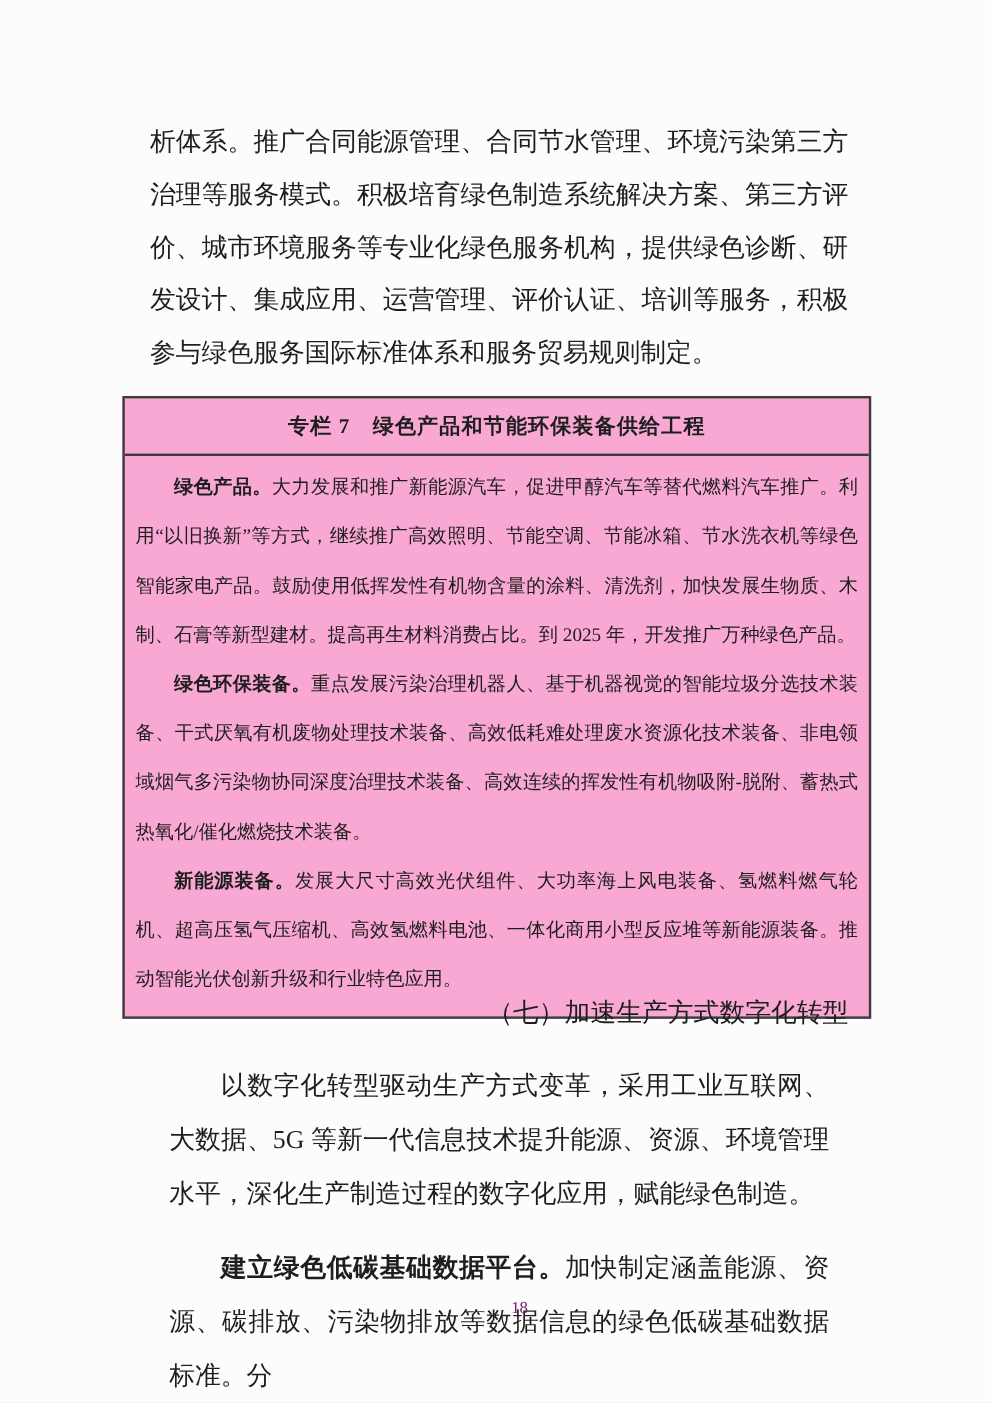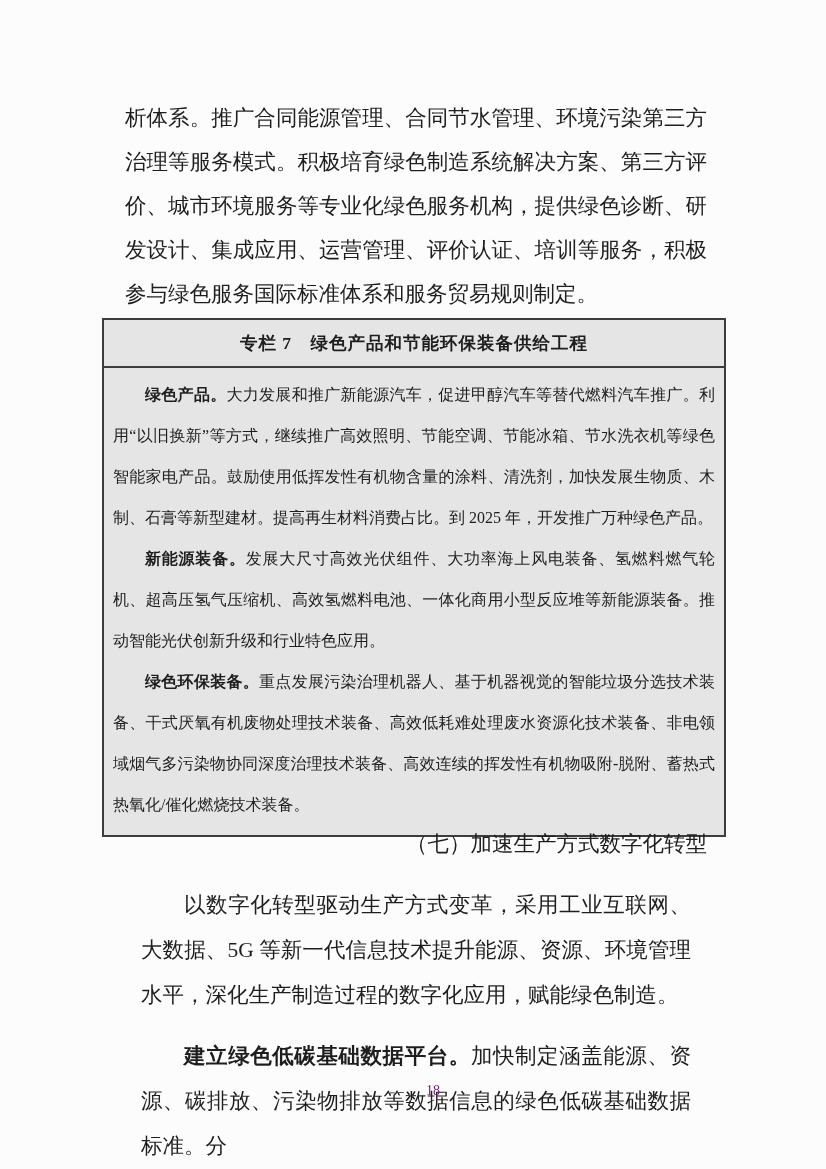--- a/index.html
+++ b/index.html
@@ -26,24 +26,24 @@
     width: 582px;
     font-size: 21.5px;
     line-height: 44px;
     text-align: justify;
     text-justify: inter-ideograph;
   }
   
   .feature-box {
     position: absolute;
     left: 102px;
-    top: 318px;
+    top: 330px;
     width: 620px;
     border: 2px solid #3d3d3d;
-    background: #e5e5e5;
+    background: #f9a8d4;
   }
   .feature-box .box-title {
     height: 46px;
     line-height: 46px;
     text-align: center;
     font-weight: bold;
     font-size: 17.5px;
     border-bottom: 2px solid #3d3d3d;
     letter-spacing: 1px;
   }
@@ -104,24 +104,24 @@
 
   <div class="intro">析体系。推广合同能源管理、合同节水管理、环境污染第三方治理等服务模式。积极培育绿色制造系统解决方案、第三方评价、城市环境服务等专业化绿色服务机构，提供绿色诊断、研发设计、集成应用、运营管理、评价认证、培训等服务，积极参与绿色服务国际标准体系和服务贸易规则制定。</div>
 
   <div class="feature-box">
     <div class="box-title">专栏 7　绿色产品和节能环保装备供给工程</div>
     <div class="box-body">
       <p>
         <span class="lead">绿色产品。</span><span>大力发展和推广新能源汽车，促进甲醇汽车等替代燃料汽车推广。利用“以旧换新”等方式，继续推广高效照明、节能空调、节能冰箱、节水洗衣机等绿色智能家电产品。鼓励使用低挥发性有机物含量的涂料、清洗剂，加快发展生物质、木制、石膏等新型建材。提高再生材料消费占比。到 2025 年，开发推广万种绿色产品。</span>
       </p>
       <p>
-        <span class="lead">新能源装备。</span><span>发展大尺寸高效光伏组件、大功率海上风电装备、氢燃料燃气轮机、超高压氢气压缩机、高效氢燃料电池、一体化商用小型反应堆等新能源装备。推动智能光伏创新升级和行业特色应用。</span>
+        <span class="lead">绿色环保装备。</span><span>重点发展污染治理机器人、基于机器视觉的智能垃圾分选技术装备、干式厌氧有机废物处理技术装备、高效低耗难处理废水资源化技术装备、非电领域烟气多污染物协同深度治理技术装备、高效连续的挥发性有机物吸附-脱附、蓄热式热氧化/催化燃烧技术装备。</span>
       </p>
       <p>
-        <span class="lead">绿色环保装备。</span><span>重点发展污染治理机器人、基于机器视觉的智能垃圾分选技术装备、干式厌氧有机废物处理技术装备、高效低耗难处理废水资源化技术装备、非电领域烟气多污染物协同深度治理技术装备、高效连续的挥发性有机物吸附-脱附、蓄热式热氧化/催化燃烧技术装备。</span>
+        <span class="lead">新能源装备。</span><span>发展大尺寸高效光伏组件、大功率海上风电装备、氢燃料燃气轮机、超高压氢气压缩机、高效氢燃料电池、一体化商用小型反应堆等新能源装备。推动智能光伏创新升级和行业特色应用。</span>
       </p>
     </div>
   </div>
 
   <div class="section">
     <h3 class="section-heading">（七）加速生产方式数字化转型</h3>
     <p>
       <span>以数字化转型驱动生产方式变革，采用工业互联网、大数据、5G 等新一代信息技术提升能源、资源、环境管理水平，深化生产制造过程的数字化应用，赋能绿色制造。</span>
     </p>
     <p>

